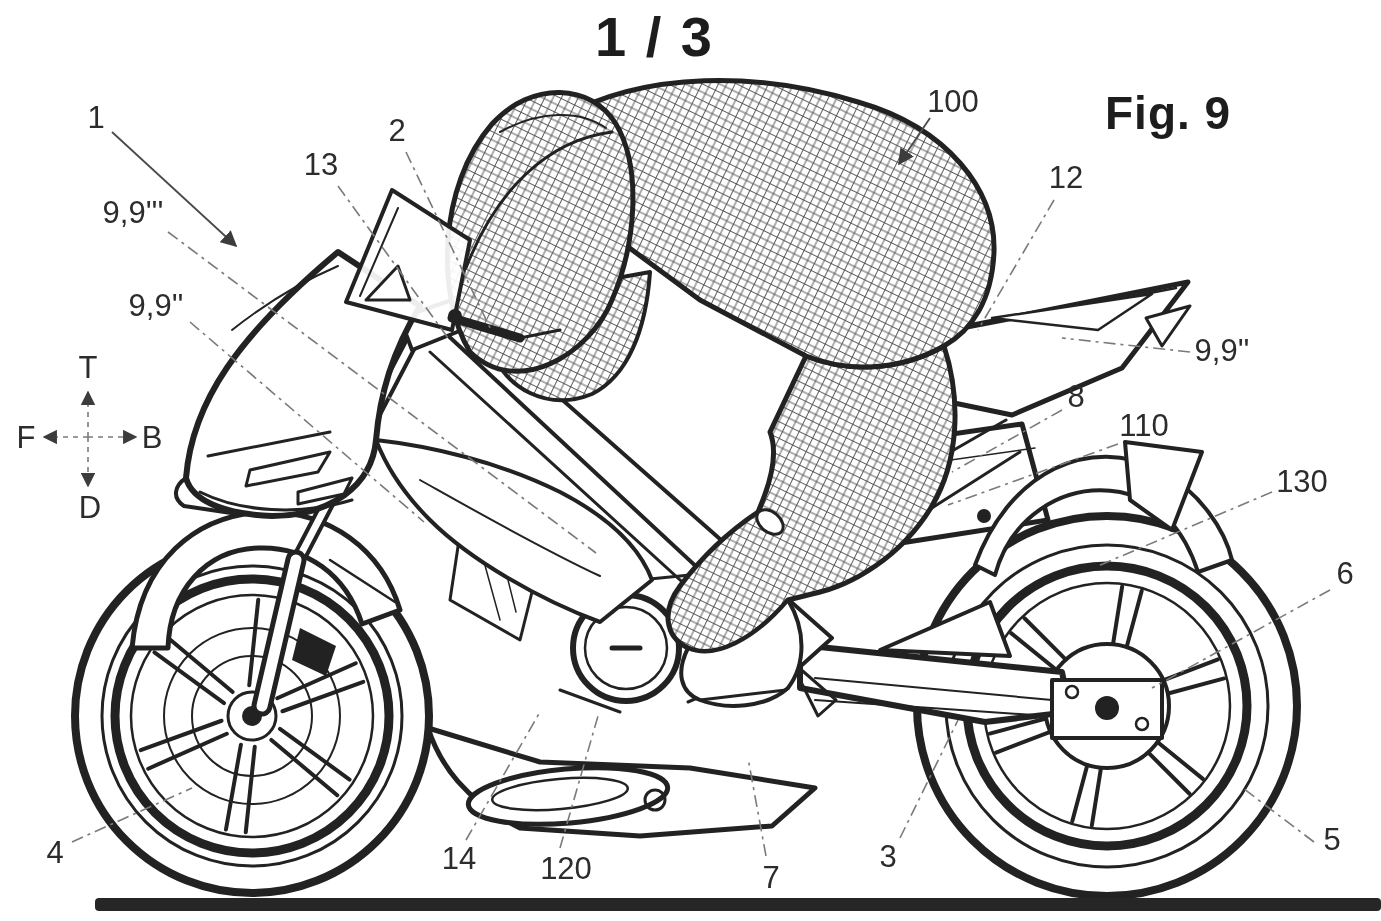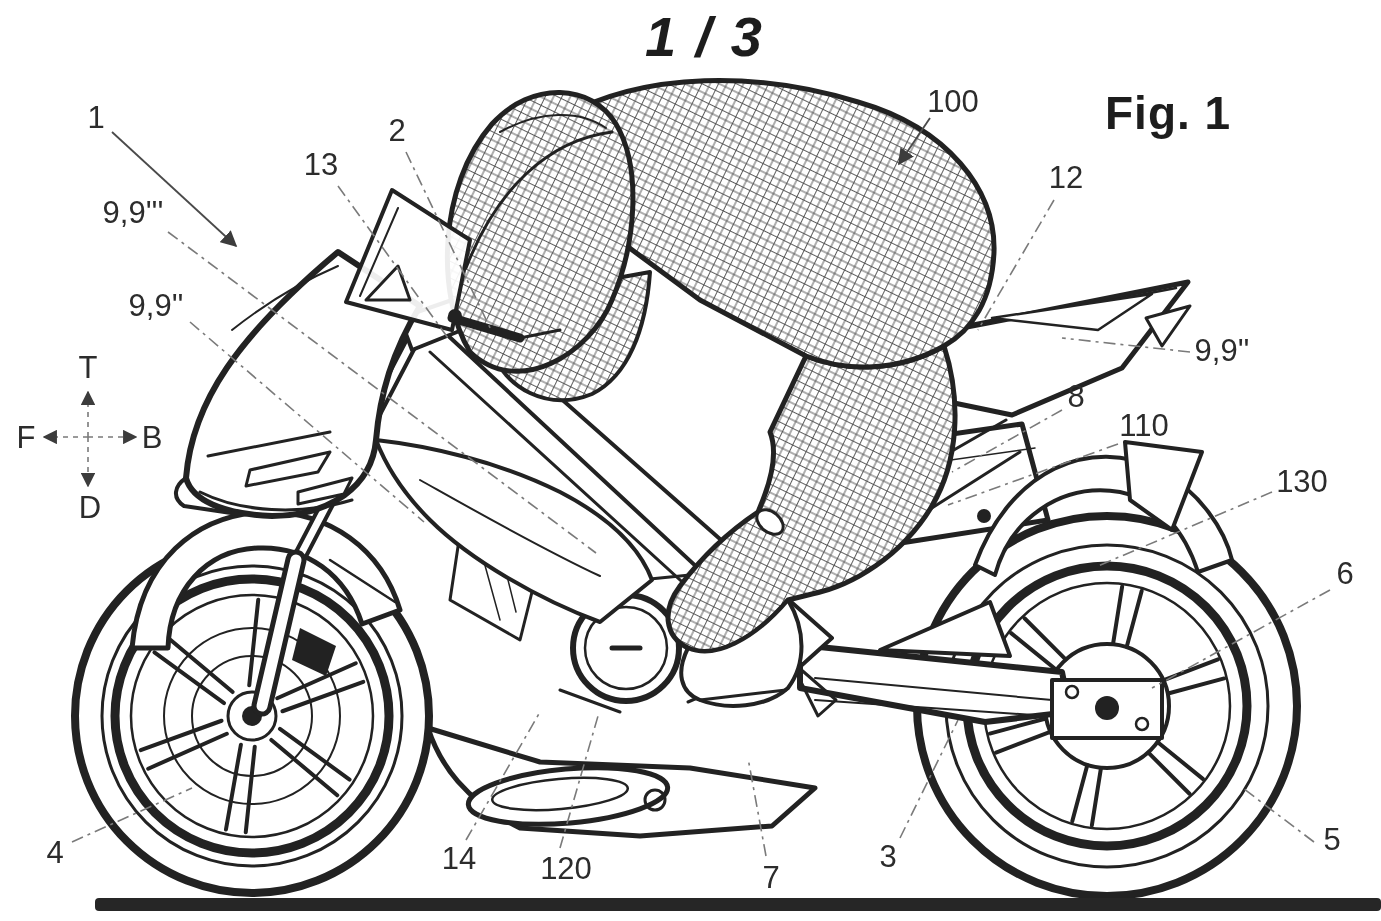--- a/index.html
+++ b/index.html
@@ -5,35 +5,35 @@
   html,body{margin:0;padding:0;background:#fff;}
   #stage{
     position:relative;width:1381px;height:921px;background:#ffffff;
     font-family:"Liberation Sans",sans-serif;overflow:hidden;
   }
   #stage svg{position:absolute;left:0;top:0;}
   .title{
     position:absolute;color:#1d1d1d;font-weight:bold;white-space:nowrap;
     letter-spacing:2px;
   }
-  #page-indicator{left:645px;top:4px;font-size:56px;font-style:italic;}
+  #page-indicator{left:595px;top:4px;font-size:56px;}
   #figure-label{left:1105px;top:86px;font-size:46px;letter-spacing:1px;}
   .ink{stroke:#222;fill:none;stroke-linejoin:round;stroke-linecap:round;}
   .w{fill:#fff;}
   .lbl{fill:#2c2c2c;font-family:"Liberation Sans",sans-serif;font-size:31px;}
   .leader{stroke:#7a7a7a;stroke-width:1.6;fill:none;}
   .leader.solid{stroke:#4a4a4a;stroke-width:1.8;}
 </style>
 </head>
 <body>
 
 <div id="stage">
 
   <div id="page-indicator" class="title">1 / 3</div>
-  <div id="figure-label" class="title">Fig. 1</div>
+  <div id="figure-label" class="title">Fig. 9</div>
 
   <svg id="drawing" width="1381" height="921" viewBox="0 0 1381 921">
     <defs>
       <pattern id="mesh" width="15" height="15" patternUnits="userSpaceOnUse" patternTransform="rotate(26)">
         <rect width="15" height="15" fill="#ffffff"></rect>
         <path d="M0 0H15M0 7.5H15M0 15H15M0 0V15M7.5 0V15M15 0V15" stroke="#4c4c4c" stroke-width="0.9"></path>
       </pattern>
       <marker id="arrow" viewBox="0 0 10 10" refX="9" refY="5" markerWidth="9" markerHeight="9" orient="auto-start-reverse">
         <path d="M0 0 L10 5 L0 10 z" fill="#3c3c3c"></path>
       </marker>

